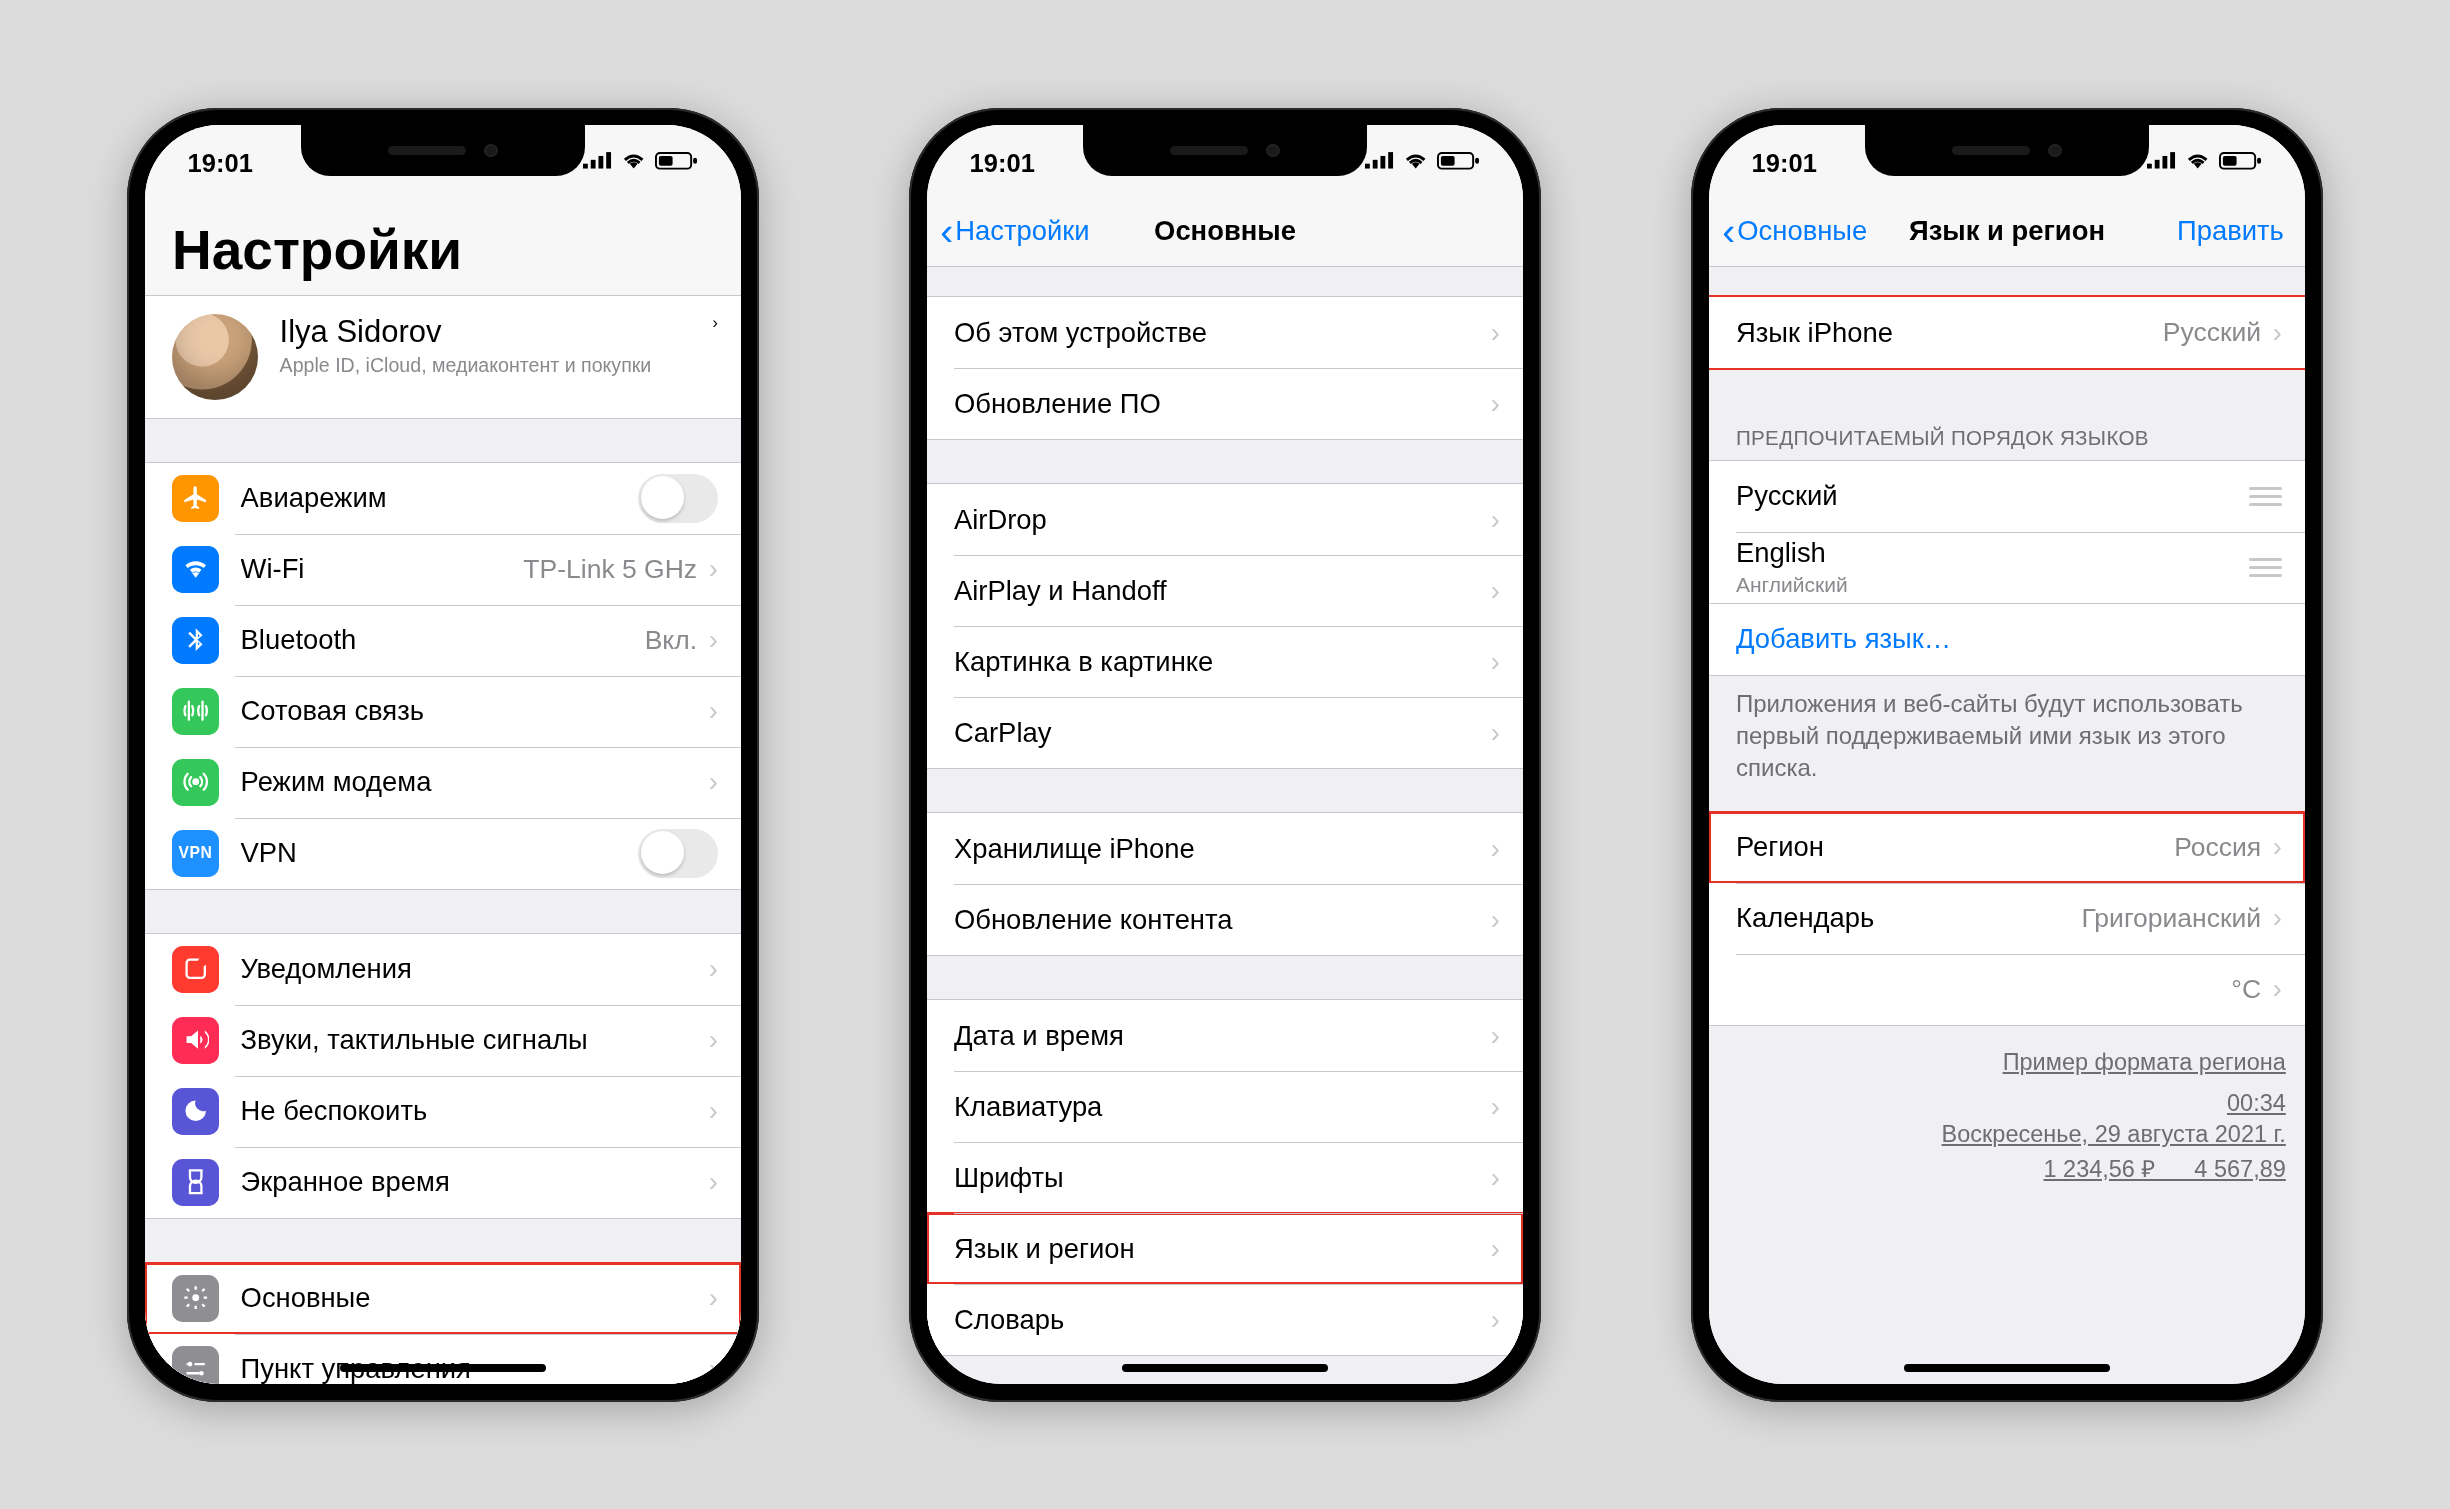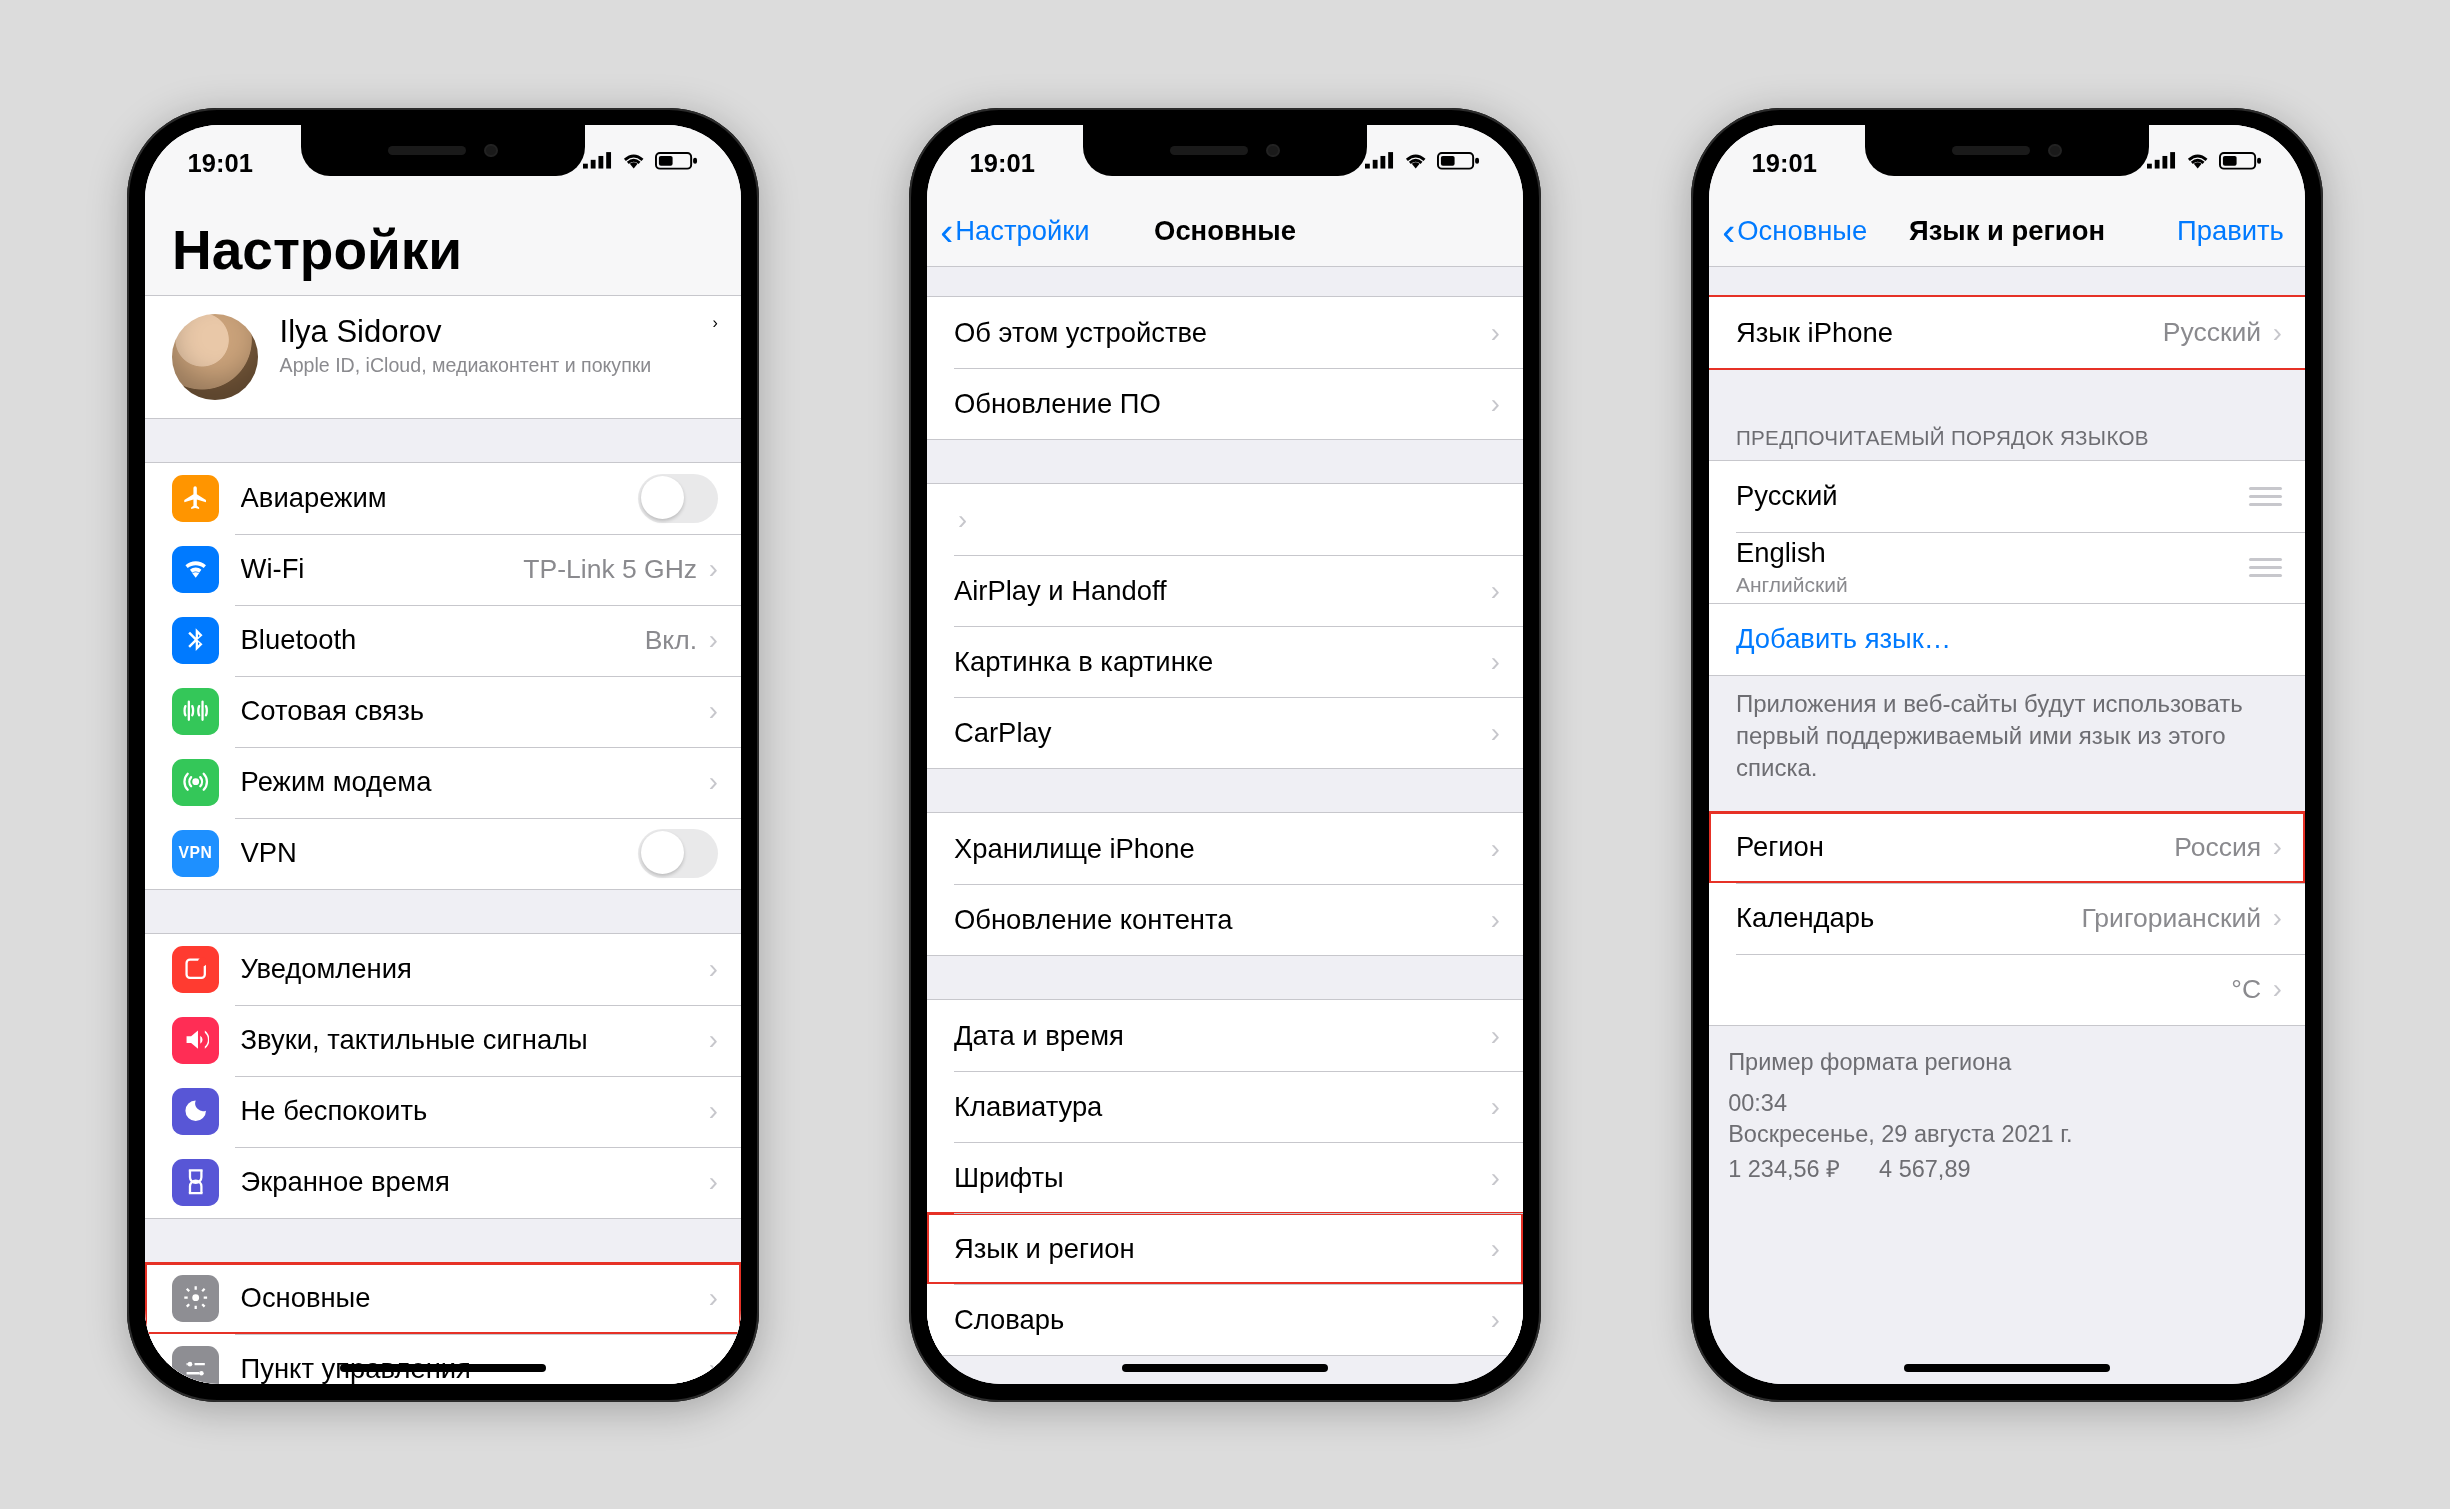--- a/index.html
+++ b/index.html
@@ -172,24 +172,25 @@
     width:86px; height:86px; border-radius:50%;
     background: radial-gradient(circle at 35% 30%, #e9c8a8 0 32%, #caa27a 33% 60%, #7a5b3c 61% 100%);
     margin-right:21.6px; flex:0 0 auto;
     box-shadow: inset 0 -19.6px 25.5px rgba(0,0,0,.25);
   }
   .profile-row .name { font-size:31px; color:#000; }
   .profile-row .desc { font-size:19.6px; color:#8a8a8e; margin-top:3.9px; }
   .highlight-wrap { outline:3.9px solid #e63126; outline-offset:-2px; }
 
   .example-block {
-    text-align:left;
+    text-align:right;
     color:#6d6d72;
     font-size:23.5px;
     padding: 23.5px 19.6px;
+    text-decoration: underline;
   }
   .example-block .hdr { font-size:23.5px; color:#6d6d72; margin-bottom:13.7px; }
   .example-block .line { margin:3.9px 0; }
 
   .home-indicator {
     position:absolute; bottom:11.8px; left:50%; transform:translateX(-50%);
     width:206px; height:7.8px; background:#000; border-radius:3.9px; z-index:60;
   }
 
   
@@ -438,20 +439,21 @@
               <span class="chevron">›</span>
             </div>
             <div class="row">
               <span class="label">Обновление ПО</span>
               <span class="chevron">›</span>
             </div>
           </div>
         <div class="spacer"></div>
         <div class="group" id="p2g2">
             <div class="row">
+              <span class="label">AirDrop</span>
               <span class="chevron">›</span>
             </div>
             <div class="row">
               <span class="label">AirPlay и Handoff</span>
               <span class="chevron">›</span>
             </div>
             <div class="row">
               <span class="label">Картинка в картинке</span>
               <span class="chevron">›</span>
             </div>

